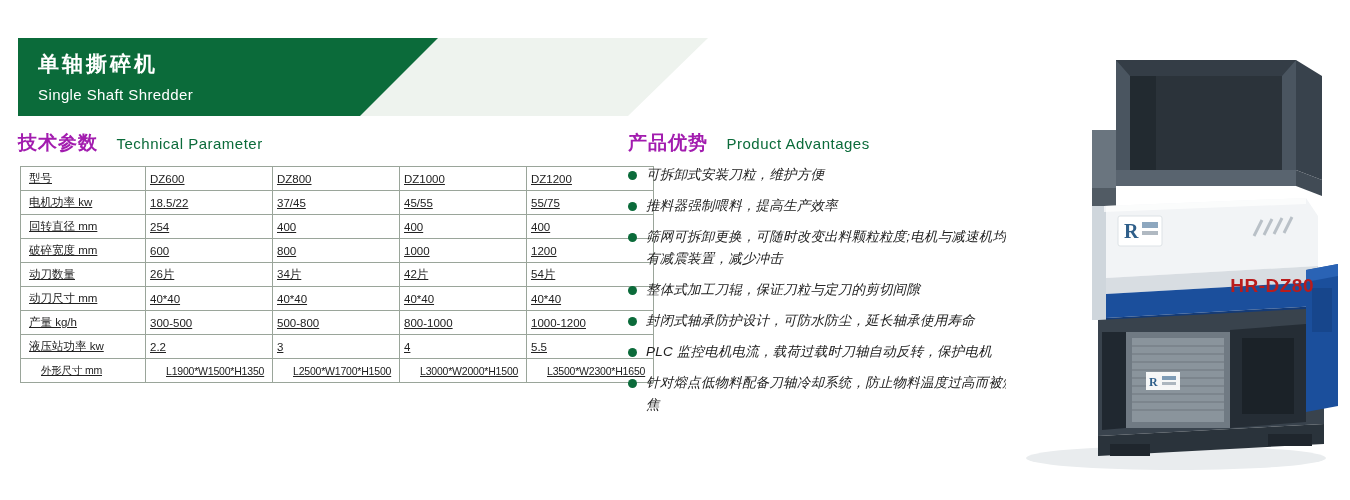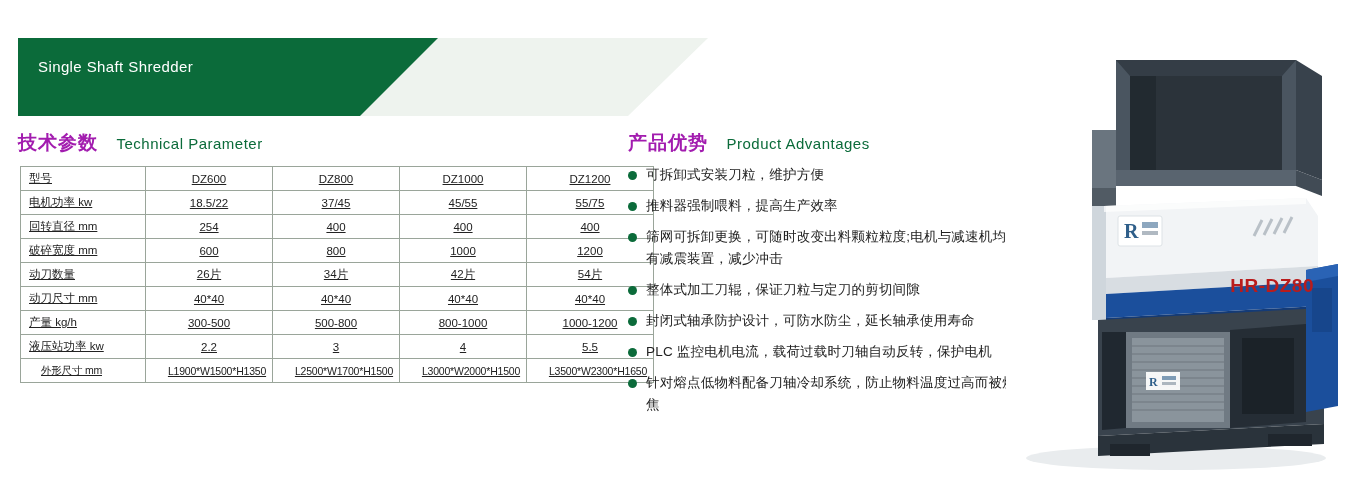--- a/index.html
+++ b/index.html
@@ -86,38 +86,39 @@
     border-collapse: collapse;
     table-layout: fixed;
     font-size: 11.5px;
     color: #222;
     text-decoration: underline;
   }
   #spec-table td {
     border: 1px solid #9aa59a;
     height: 23px;
     padding: 0 4px;
-    text-align: center;
+    text-align: left;
     white-space: nowrap;
     overflow: hidden;
   }
   #spec-table td.rowlabel {
     text-align: left;
     padding-left: 8px;
     width: 112px;
   }
   #spec-table td.val { width: 118px; }
   #spec-table tr.r-last td { font-size: 10.5px; letter-spacing: -0.2px; padding-left: 20px; }
 
   
   #adv-list {
     position: absolute;
     left: 628px;
     top: 164px;
     width: 400px;
+    font-style: italic;
   }
   #adv-list .adv-item {
     display: flex;
     align-items: flex-start;
     margin-bottom: 9px;
     font-size: 13.5px;
     color: #222;
     line-height: 22px;
   }
   #adv-list .bullet {
@@ -158,20 +159,21 @@
     letter-spacing: 0.5px;
   }
 </style>
 </head>
 <body>
 
 <div id="header-banner">
   <div class="band-light"></div>
   <div class="band-dark"></div>
   <div class="titles">
+    <div class="title-cn">单轴撕碎机</div>
     <div class="title-en">Single Shaft Shredder</div>
   </div>
 </div>
 
 <div class="section-heading" id="tech-heading">
   <span class="h-cn">技术参数</span>
   <span class="h-en">Technical Parameter</span>
 </div>
 
 <table id="spec-table">

